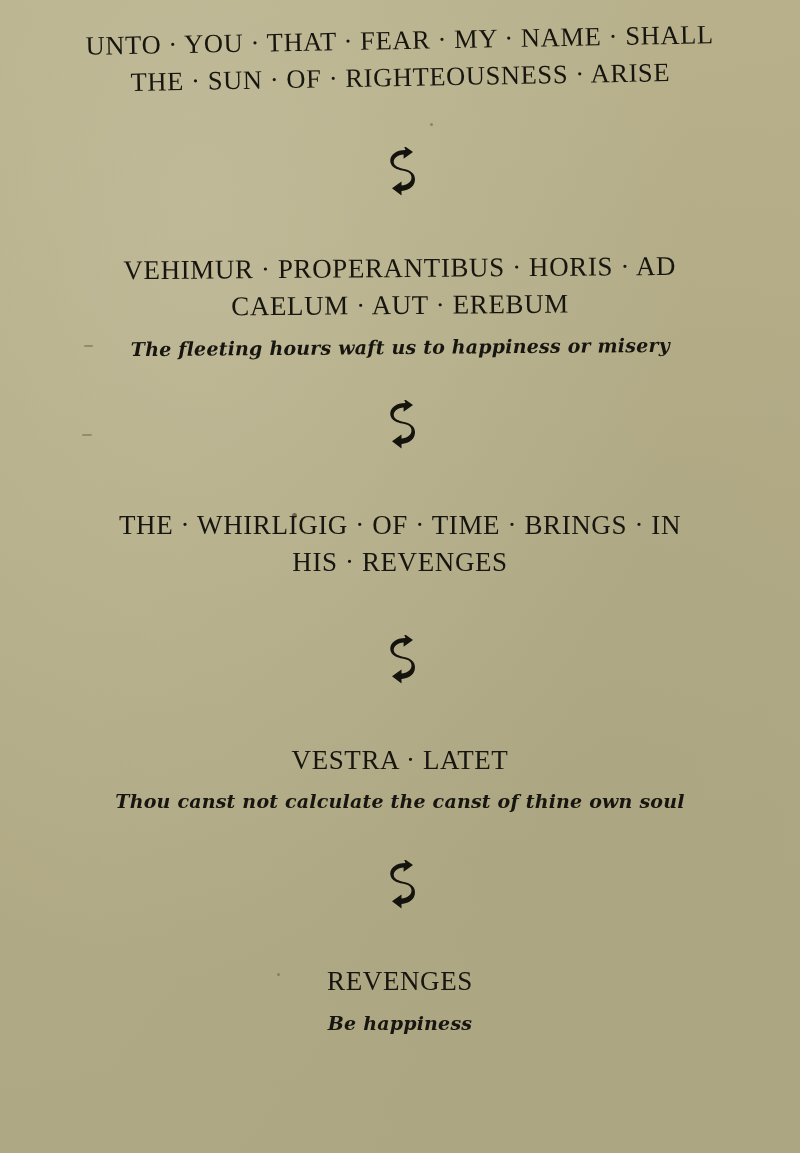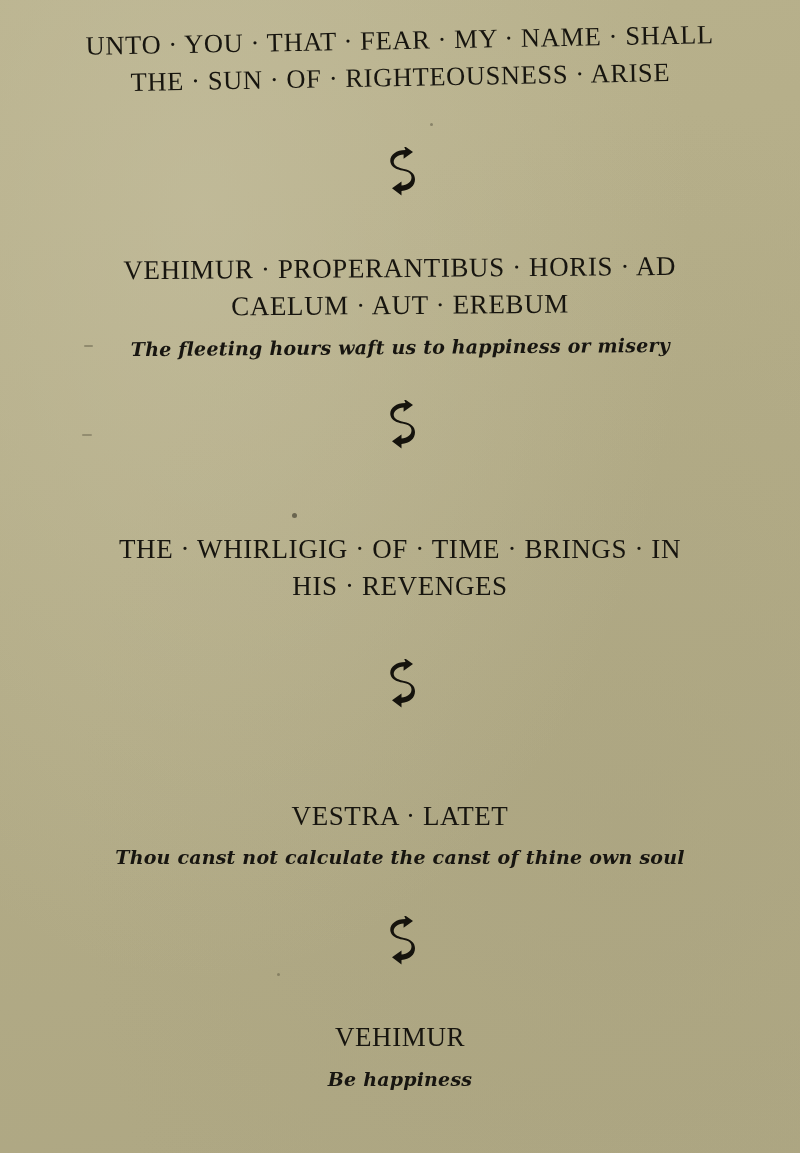--- a/index.html
+++ b/index.html
@@ -109,41 +109,41 @@
 CAELUM · AUT · EREBUM</div>
       <div class="gloss">The fleeting hours waft us to happiness or misery</div>
     </div>
 
     <div class="ornament" style="margin-top: 42px;">
       <svg width="34" height="52" viewBox="0 0 34 52" aria-hidden="true">
         <path d="M22.5 3 C12 3 6 9 7.5 15.5 C8.6 20.4 14 22.6 19.5 23.6 C25 24.6 28.5 26.4 28.5 30.5 C28.5 35.2 24 38 18.5 38.6 L18.5 34.4 L9 41.2 L18.5 48.4 L18.5 44 C26.8 43.2 32 38.8 32 32.2 C32 26.4 27.4 23.4 21 22 C15.6 20.8 11.4 19.3 10.8 15.6 C10.2 11.6 14.2 8.2 20.6 7.6 L20.6 11.8 L30 5 L20.6 -1.6 Z" fill="#15130d"></path>
       </svg>
     </div>
 
-    <div class="entry" style="margin-top: 76px;">
+    <div class="entry" style="margin-top: 52px;">
       <div class="motto">THE · WHIRLIGIG · OF · TIME · BRINGS · IN
 HIS · REVENGES</div>
     </div>
 
     <div class="ornament" style="margin-top: 54px;">
       <svg width="34" height="52" viewBox="0 0 34 52" aria-hidden="true">
         <path d="M22.5 3 C12 3 6 9 7.5 15.5 C8.6 20.4 14 22.6 19.5 23.6 C25 24.6 28.5 26.4 28.5 30.5 C28.5 35.2 24 38 18.5 38.6 L18.5 34.4 L9 41.2 L18.5 48.4 L18.5 44 C26.8 43.2 32 38.8 32 32.2 C32 26.4 27.4 23.4 21 22 C15.6 20.8 11.4 19.3 10.8 15.6 C10.2 11.6 14.2 8.2 20.6 7.6 L20.6 11.8 L30 5 L20.6 -1.6 Z" fill="#15130d"></path>
       </svg>
     </div>
 
-    <div class="entry" style="margin-top: 84px;">
+    <div class="entry" style="margin-top: 52px;">
       <div class="motto">VESTRA · LATET</div>
       <div class="gloss">Thou canst not calculate the canst of thine own soul</div>
     </div>
 
     <div class="ornament" style="margin-top: 48px;">
       <svg width="34" height="52" viewBox="0 0 34 52" aria-hidden="true">
         <path d="M22.5 3 C12 3 6 9 7.5 15.5 C8.6 20.4 14 22.6 19.5 23.6 C25 24.6 28.5 26.4 28.5 30.5 C28.5 35.2 24 38 18.5 38.6 L18.5 34.4 L9 41.2 L18.5 48.4 L18.5 44 C26.8 43.2 32 38.8 32 32.2 C32 26.4 27.4 23.4 21 22 C15.6 20.8 11.4 19.3 10.8 15.6 C10.2 11.6 14.2 8.2 20.6 7.6 L20.6 11.8 L30 5 L20.6 -1.6 Z" fill="#15130d"></path>
       </svg>
     </div>
 
     <div class="entry" style="margin-top: 48px;">
-      <div class="motto">VEHIMUR</div>
+      <div class="motto">REVENGES</div>
       <div class="gloss">Be happiness</div>
     </div>
 
   </div>
 </div>
 
 </body></html>

